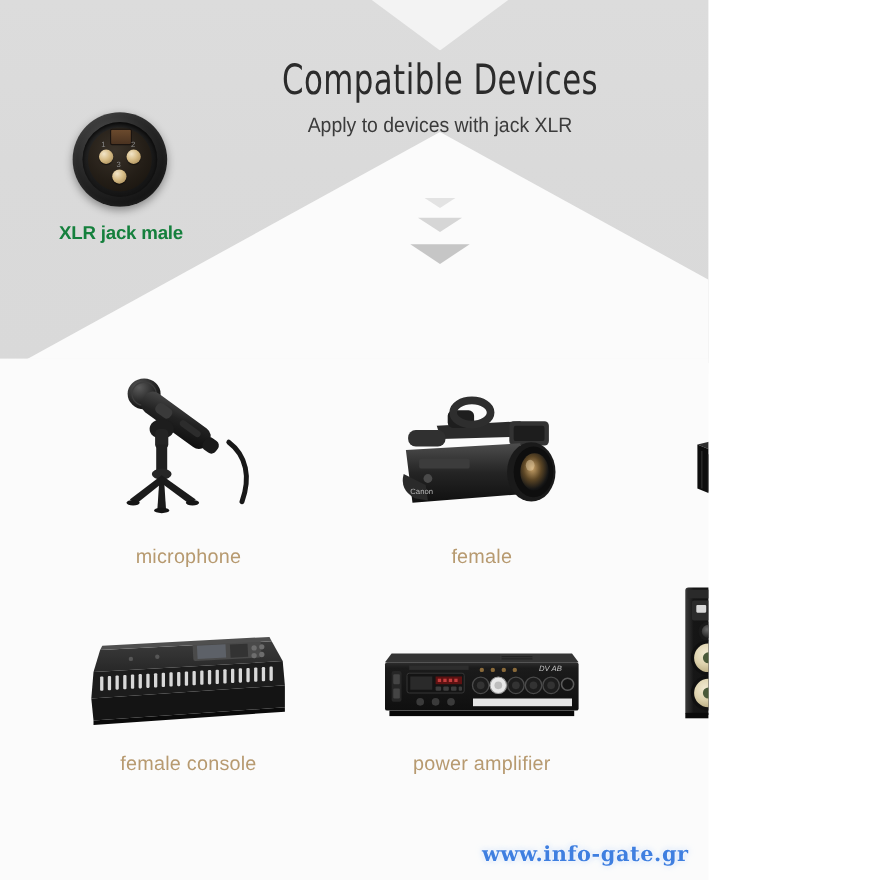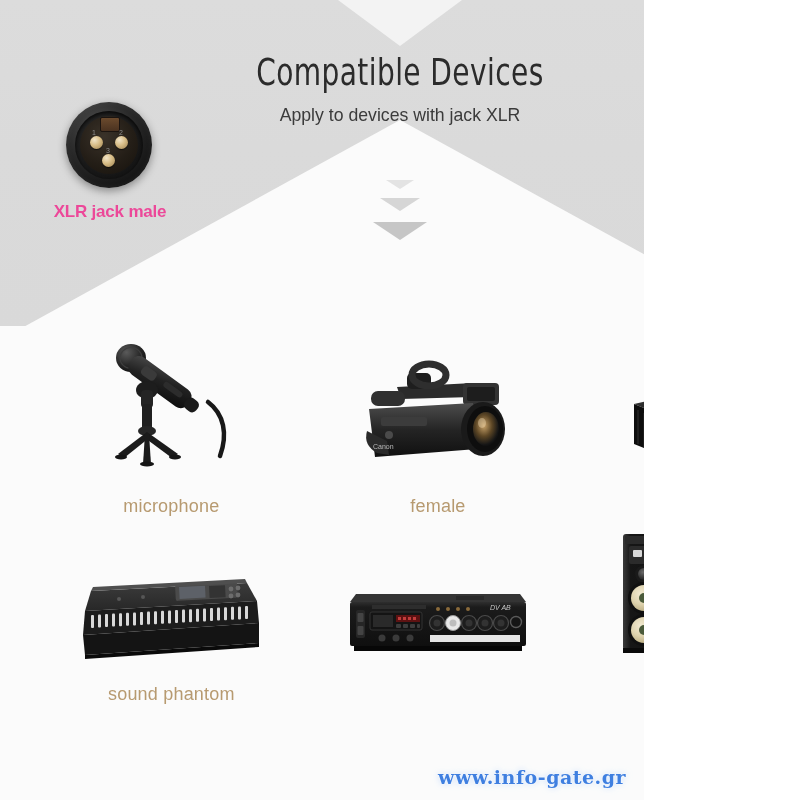--- a/index.html
+++ b/index.html
@@ -167,21 +167,21 @@
     line-height: 1;
   }
   .num-a { left: 12px; top: 13px; }
   .num-b { left: 39px; top: 13px; }
   .num-c { left: 26px; top: 31px; }
 
   .xlr-label {
     margin-top: 12px;
     font-size: 17px;
     font-weight: bold;
-    color: #ec4899;
+    color: #15803d;
     letter-spacing: -0.2px;
   }
 
   
   .chevrons {
     position: absolute;
     left: 355px;
     top: 180px;
     width: 90px;
     height: 80px;
@@ -495,21 +495,21 @@
 
             <path d="M12 78 L188 66 L188 86 L14 98 Z" fill="#141414"></path>
             <path d="M14 98 L188 86 L188 90 L14 102 Z" fill="#0a0a0a"></path>
 
             <path d="M20 34 L176 26 L174 22 L22 30 Z" fill="#4f4f4f"></path>
 
             <circle cx="48" cy="42" r="2" fill="#565656"></circle>
             <circle cx="72" cy="40" r="2" fill="#565656"></circle>
           </svg>
         </div>
-        <div class="dev-label">sound phantom</div>
+        <div class="dev-label">female console</div>
       </div>
 
       <div class="cell">
         <div class="art">
           <svg width="200" height="90" viewBox="0 0 200 90">
             <defs>
               <linearGradient id="ampFace" x1="0" y1="0" x2="0" y2="1">
                 <stop offset="0" stop-color="#2e2e2e"></stop>
                   <stop offset="0.12" stop-color="#1b1b1b"></stop>
                   <stop offset="1" stop-color="#0f0f0f"></stop>
@@ -575,20 +575,21 @@
 
             <rect x="92" y="63" width="90" height="7" fill="#e6e6e6"></rect>
 
             <g fill="#3a3a3a">
               <circle cx="44" cy="66" r="3.5"></circle>
                 <circle cx="58" cy="66" r="3.5"></circle>
                 <circle cx="72" cy="66" r="3.5"></circle>
             </g>
           </svg>
         </div>
+        <div class="dev-label">power amplifier</div>
       </div>
 
       <div class="cell">
         <div class="art">
           <svg width="180" height="140" viewBox="0 0 180 140">
             <defs>
               <linearGradient id="spkCab" x1="0" y1="0" x2="1" y2="0">
                 <stop offset="0" stop-color="#3a3a3a"></stop>
                   <stop offset="0.18" stop-color="#161616"></stop>
                 <stop offset="0.8" stop-color="#121212"></stop>

